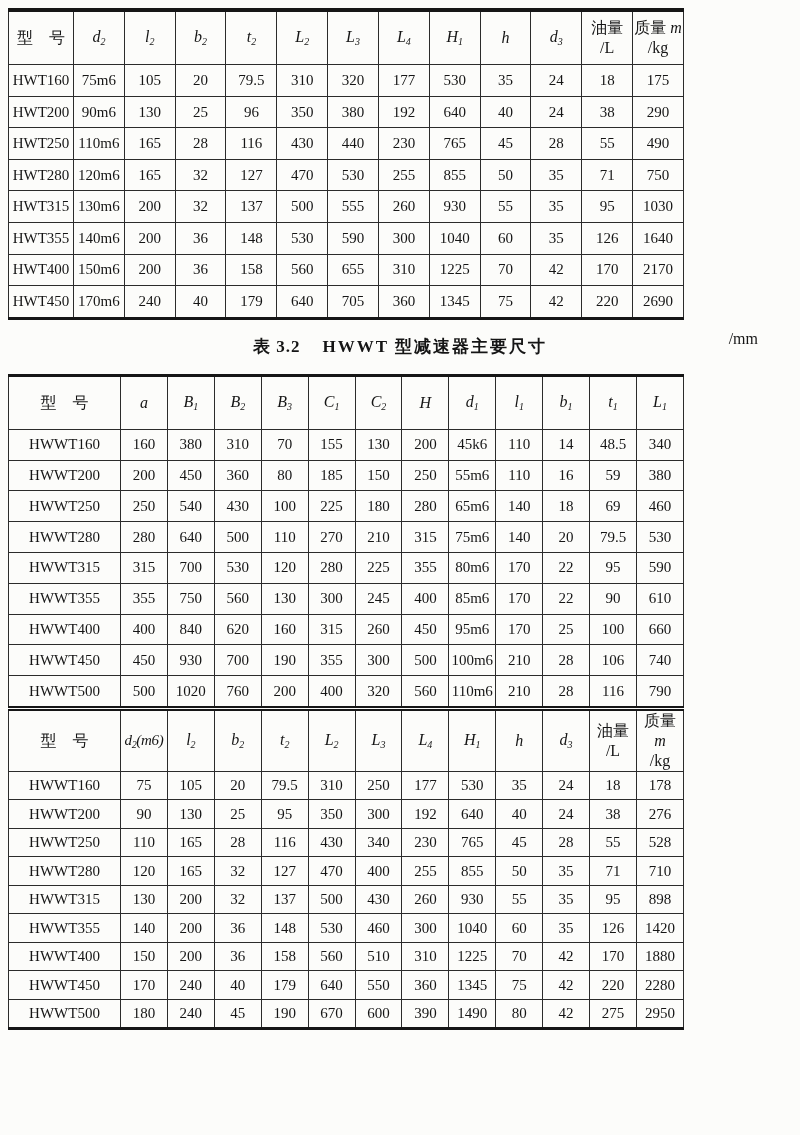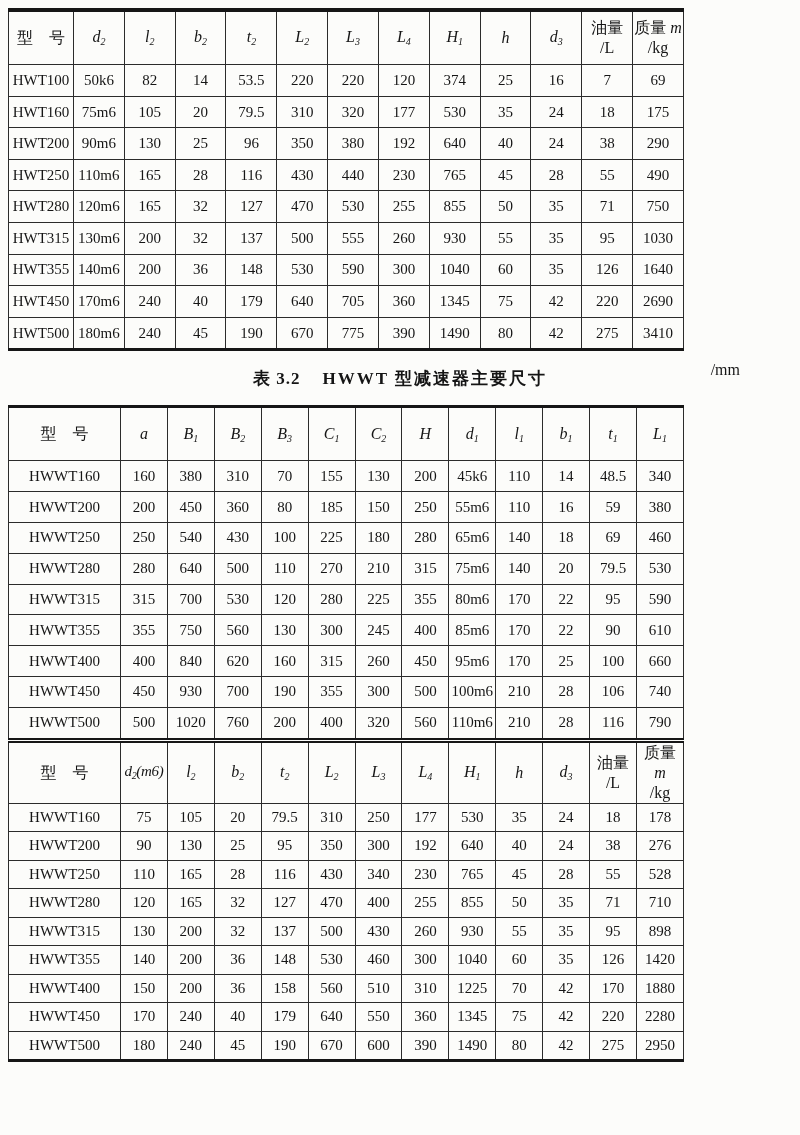--- a/index.html
+++ b/index.html
@@ -40,21 +40,21 @@
 
   
   .caption{
     height:54px;
     position:relative;
     display:flex;align-items:center;justify-content:center;
     font-size:17px;
   }
   .cap-label{font-weight:bold;margin-right:22px;letter-spacing:1px;}
   .cap-title{font-weight:bold;letter-spacing:2px;}
-  .cap-unit{position:absolute;right:52px;top:10px;font-size:16px;font-weight:normal;}
+  .cap-unit{position:absolute;right:34px;top:10px;font-size:16px;font-weight:normal;}
 
   
   .t2{border-top:3px solid #161616;border-bottom:none;}
   .t2 th{height:52px;}
   .t2 td{height:29.8px;}
   .t2 tr:last-child td{border-bottom:none;}
   .t2 col.model-col{width:112px;}
 
   
   .t3{border-top:5px double #161616;border-bottom:3px solid #161616;}
@@ -96,35 +96,20 @@
           <th class="var">L<sub>4</sub></th>
           <th class="var">H<sub>1</sub></th>
           <th class="var">h</th>
           <th class="var">d<sub>3</sub></th>
           <th>油量<br>/L</th>
           <th>质量 <i>m</i><br>/kg</th>
         </tr>
       </thead>
       <tbody>
         <tr>
-          <td>HWT100</td>
-          <td>50k6</td>
-          <td>82</td>
-          <td>14</td>
-          <td>53.5</td>
-          <td>220</td>
-          <td>220</td>
-          <td>120</td>
-          <td>374</td>
-          <td>25</td>
-          <td>16</td>
-          <td>7</td>
-          <td>69</td>
-        </tr>
-        <tr>
           <td>HWT160</td>
           <td>75m6</td>
           <td>105</td>
           <td>20</td>
           <td>79.5</td>
           <td>310</td>
           <td>320</td>
           <td>177</td>
           <td>530</td>
           <td>35</td>
@@ -201,49 +186,49 @@
           <td>530</td>
           <td>590</td>
           <td>300</td>
           <td>1040</td>
           <td>60</td>
           <td>35</td>
           <td>126</td>
           <td>1640</td>
         </tr>
         <tr>
+          <td>HWT400</td>
+          <td>150m6</td>
+          <td>200</td>
+          <td>36</td>
+          <td>158</td>
+          <td>560</td>
+          <td>655</td>
+          <td>310</td>
+          <td>1225</td>
+          <td>70</td>
+          <td>42</td>
+          <td>170</td>
+          <td>2170</td>
+        </tr>
+        <tr>
           <td>HWT450</td>
           <td>170m6</td>
           <td>240</td>
           <td>40</td>
           <td>179</td>
           <td>640</td>
           <td>705</td>
           <td>360</td>
           <td>1345</td>
           <td>75</td>
           <td>42</td>
           <td>220</td>
           <td>2690</td>
         </tr>
-        <tr>
-          <td>HWT500</td>
-          <td>180m6</td>
-          <td>240</td>
-          <td>45</td>
-          <td>190</td>
-          <td>670</td>
-          <td>775</td>
-          <td>390</td>
-          <td>1490</td>
-          <td>80</td>
-          <td>42</td>
-          <td>275</td>
-          <td>3410</td>
-        </tr>
       </tbody>
     </table>
 
   <div class="caption">
     <span class="cap-label">表 3.2</span>
     <span class="cap-title">HWWT 型减速器主要尺寸</span>
     <span class="cap-unit">/mm</span>
   </div>
 
   <table class="dims t2">

